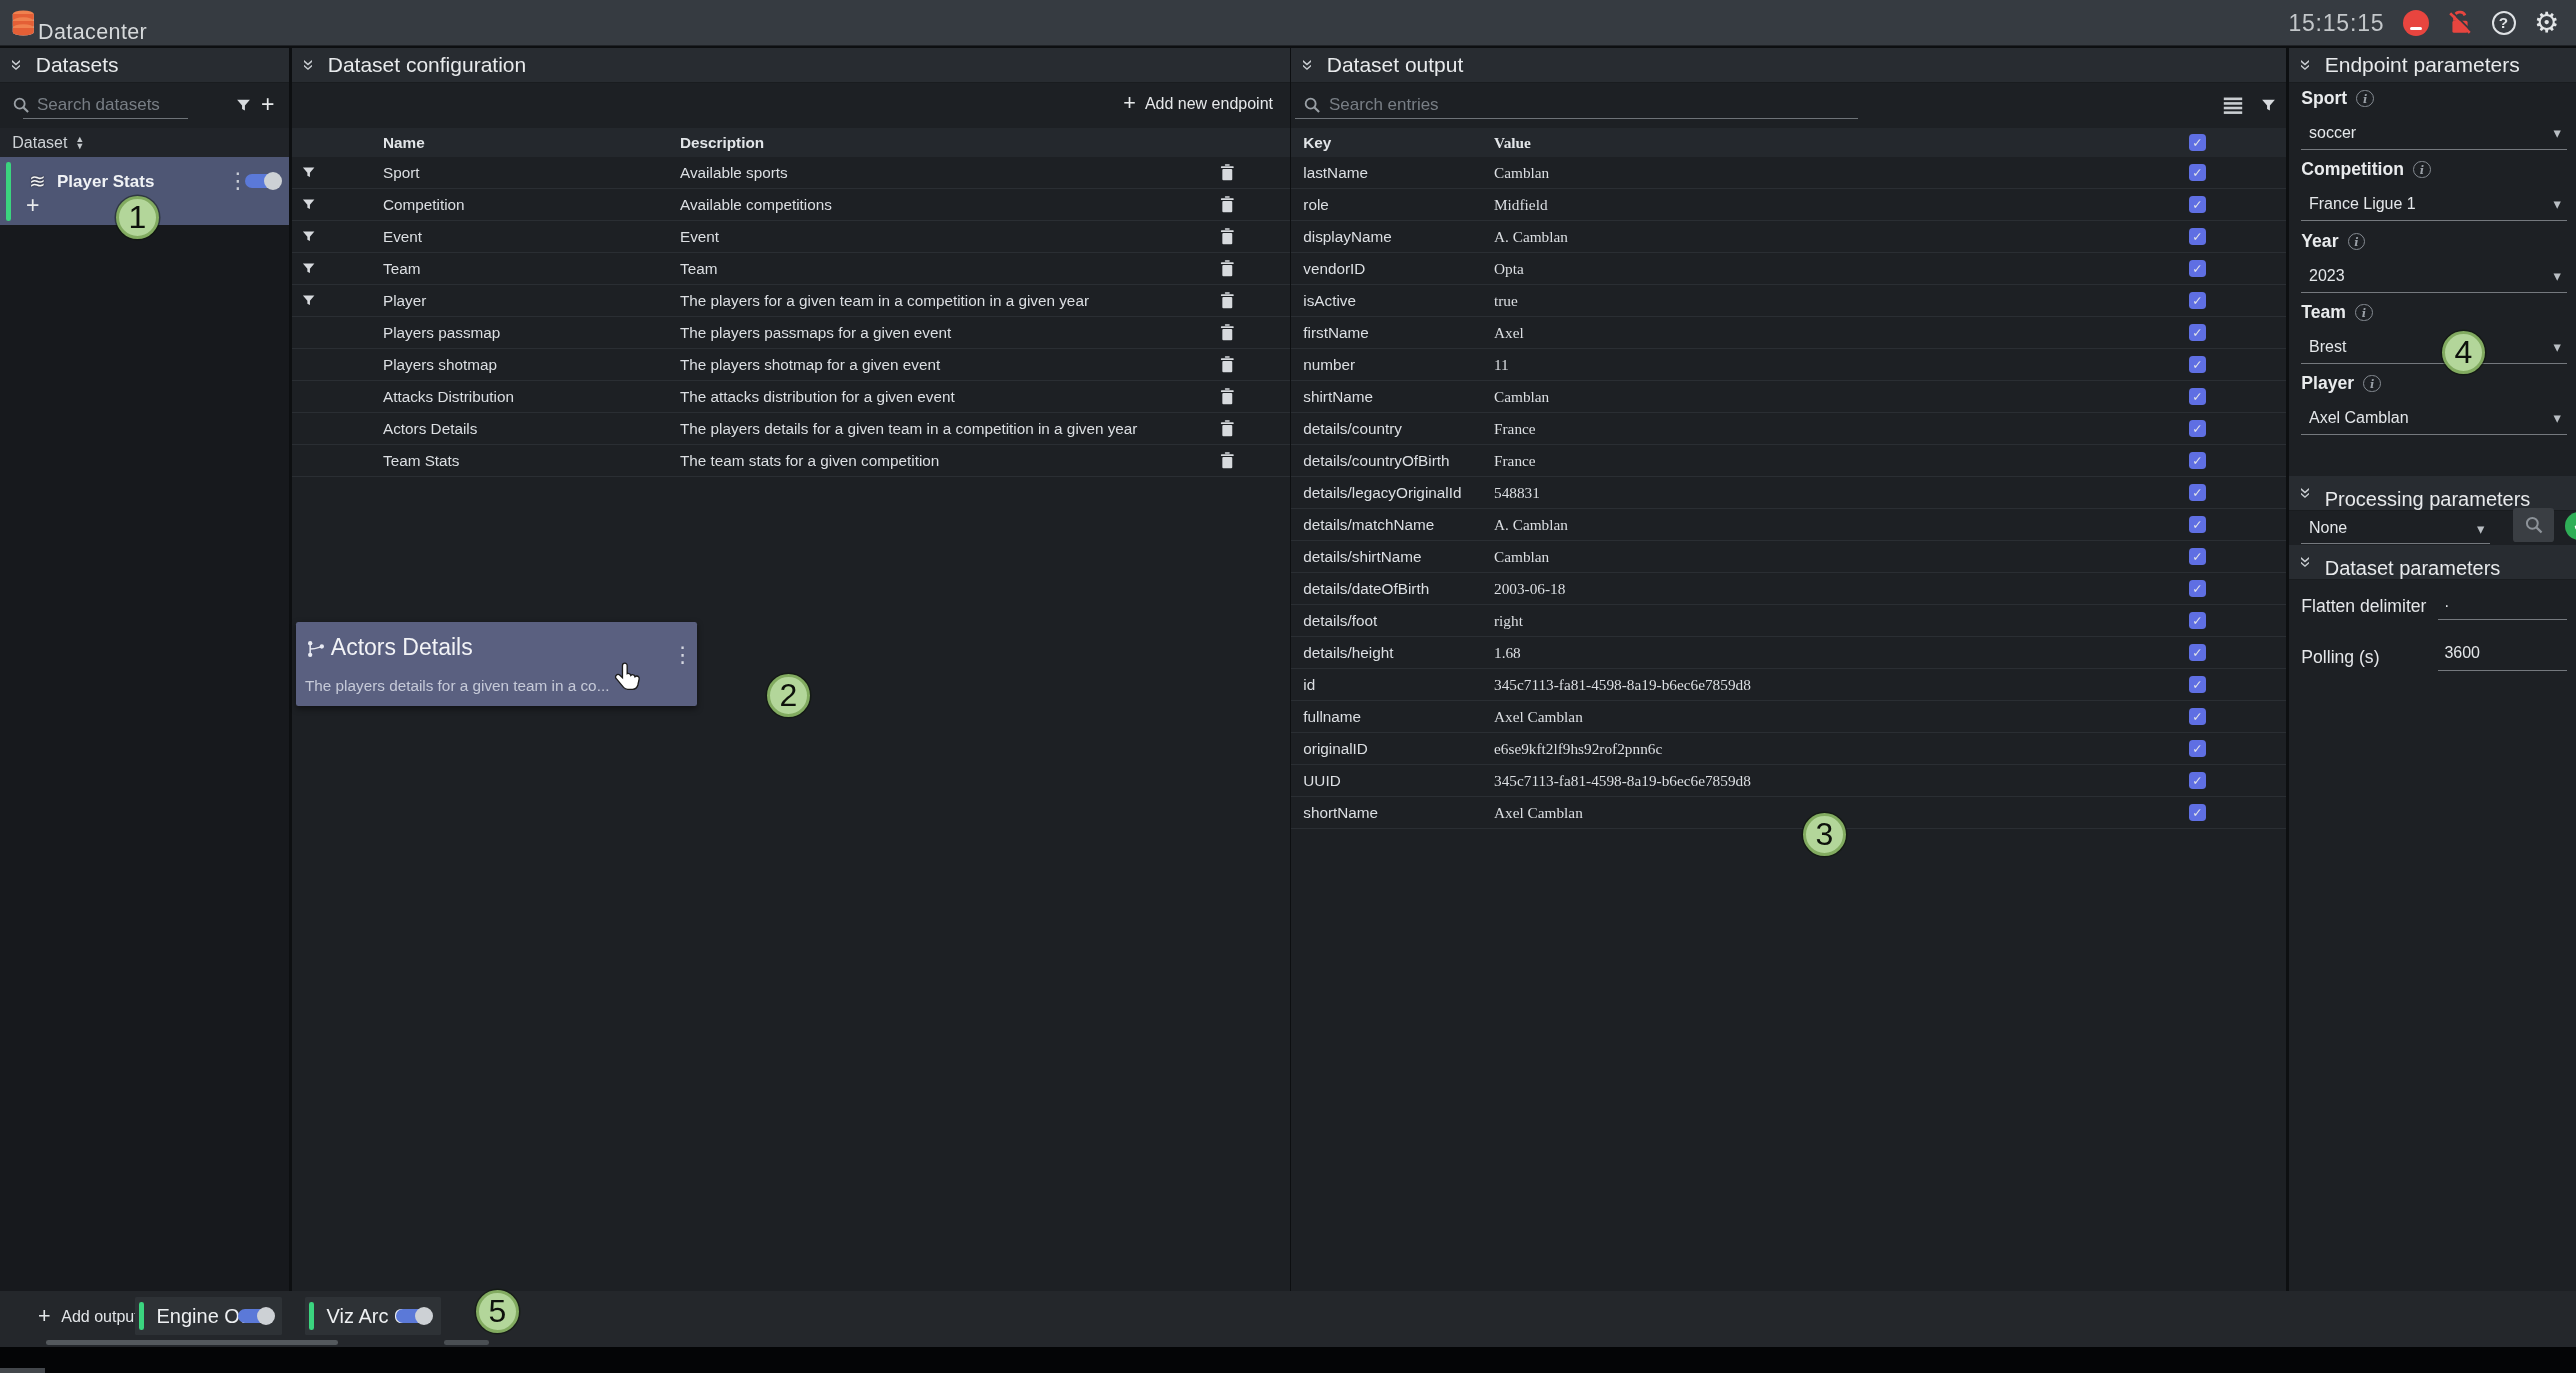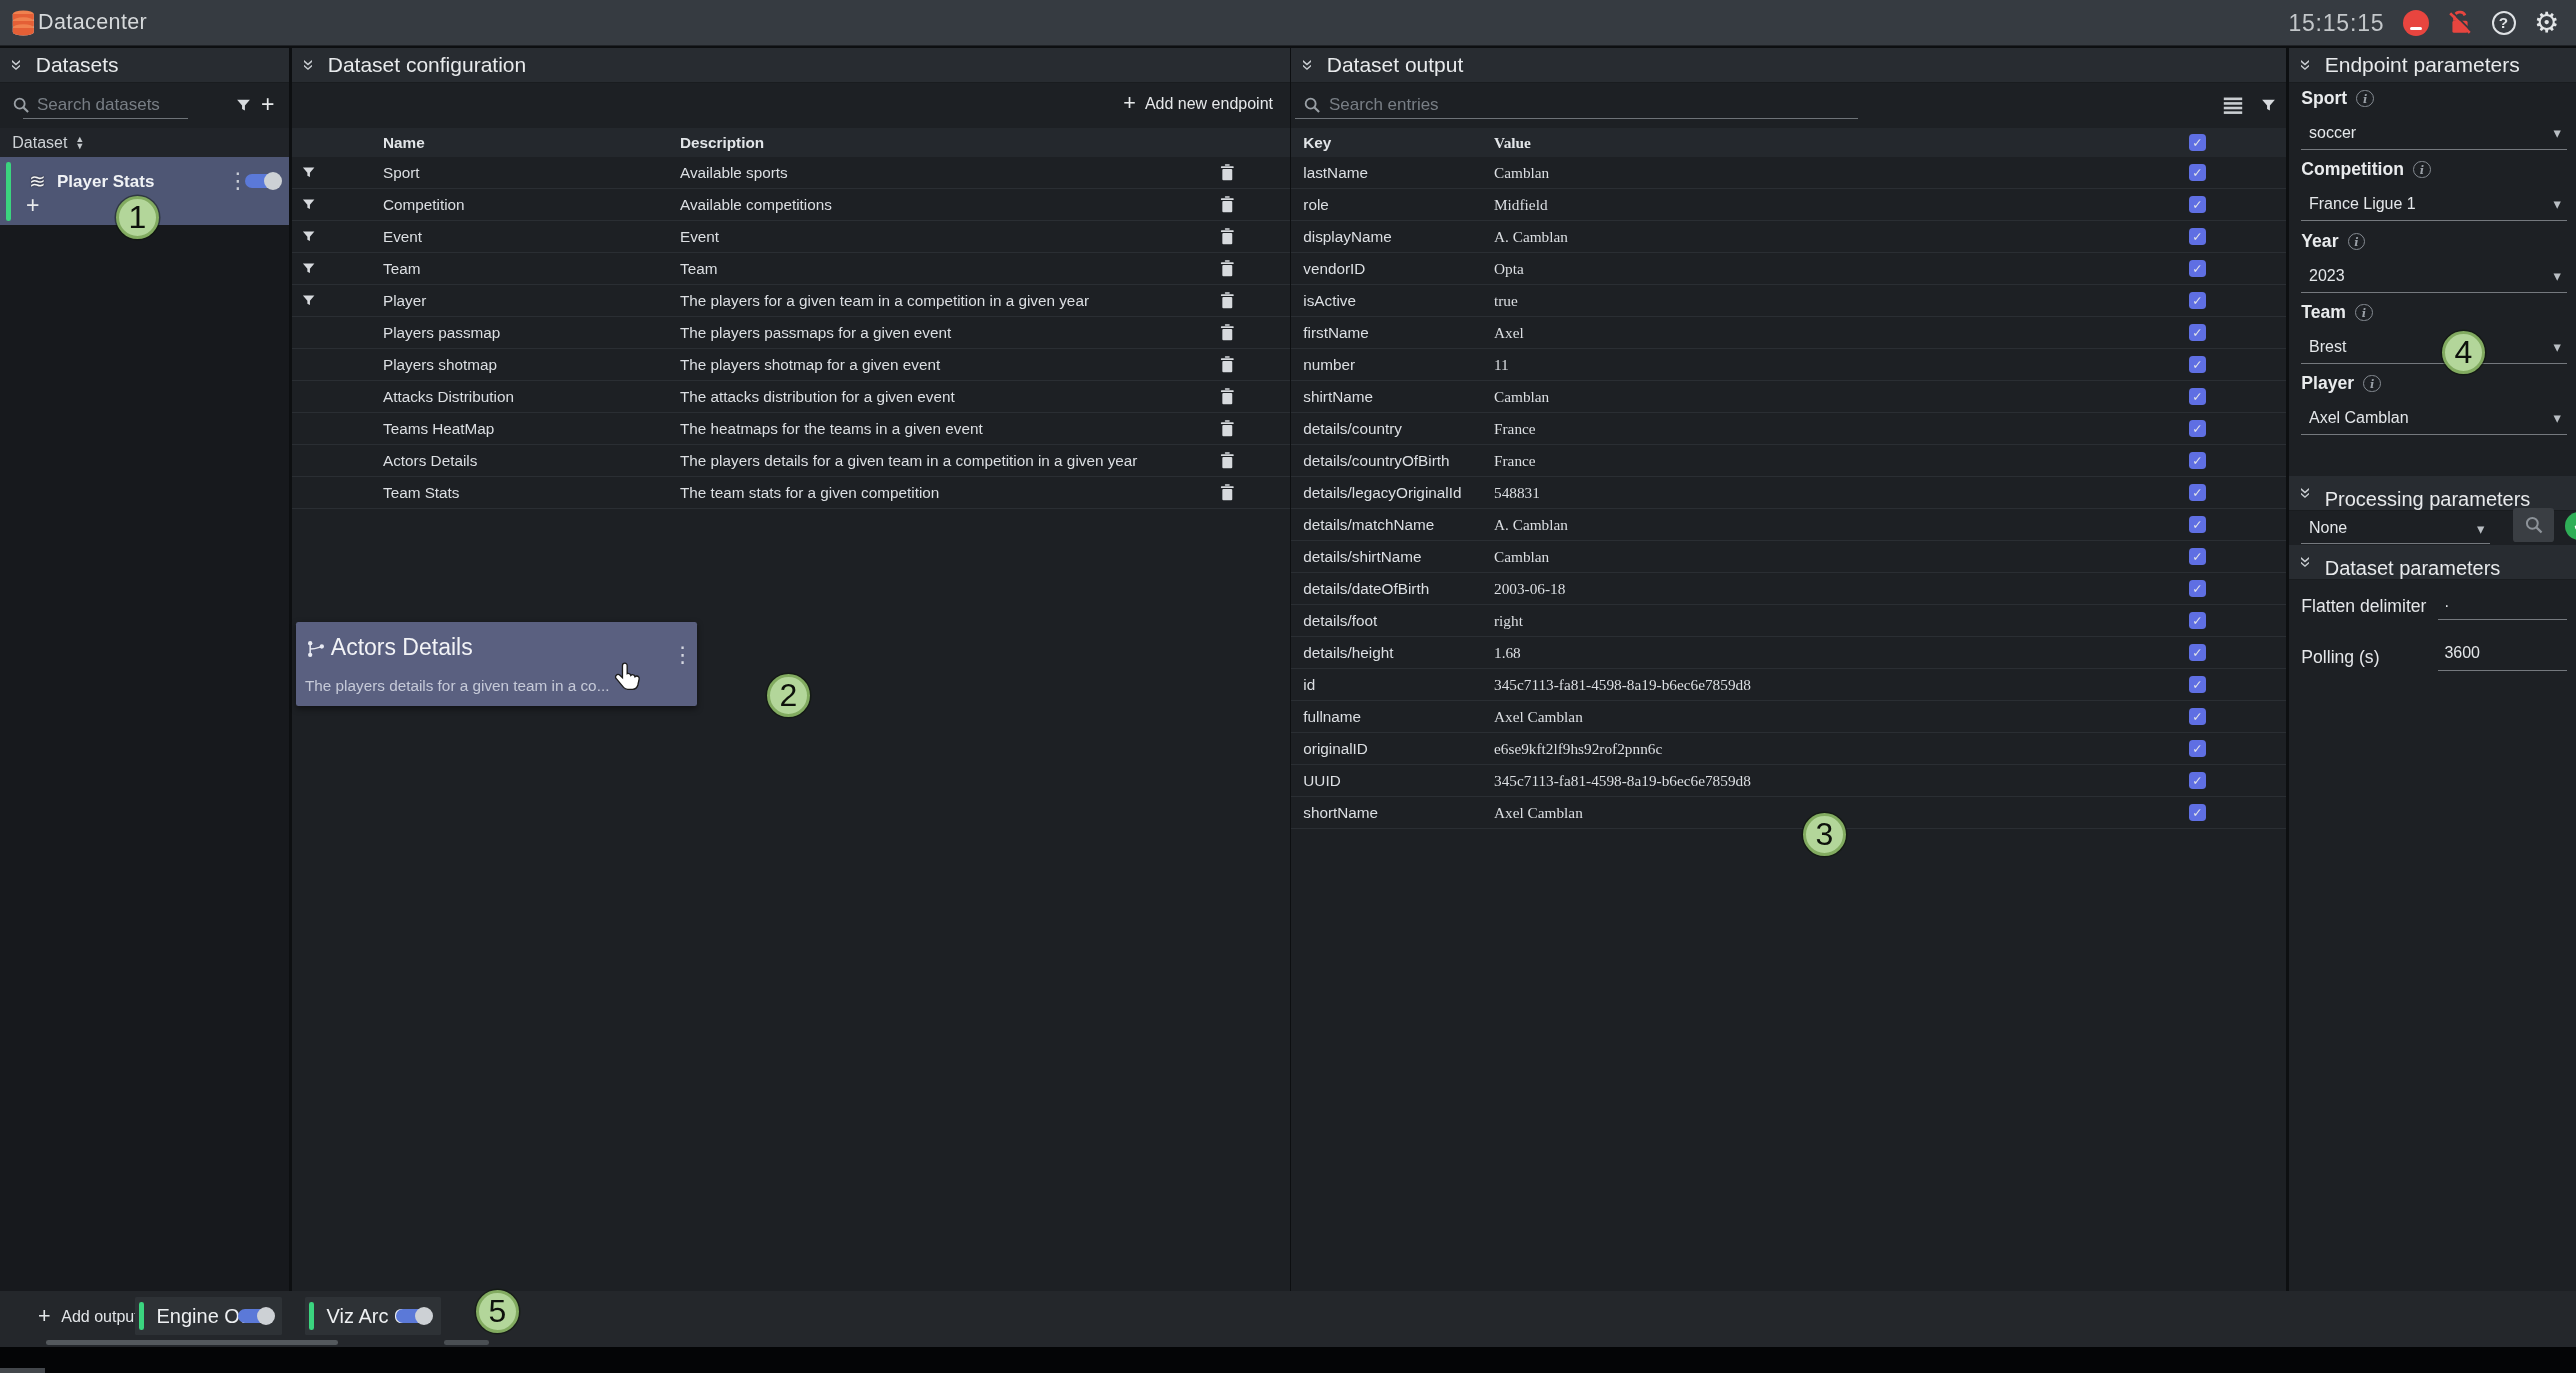--- a/index.html
+++ b/index.html
@@ -6,21 +6,21 @@
   body { background:#000; }
   #app {
     position:relative; width:2576px; height:1374px; overflow:hidden;
     background:#0d0f11;
     font-family:"Liberation Sans","DejaVu Sans",sans-serif;
     color:#dfe2e6;
   }
   
   #topbar { position:absolute; left:0; top:0; width:2576px; height:46px;
     background:#363b41; border-bottom:1.5px solid #1f2226;
-    display:flex; align-items:center; }
+    display:flex; align-items:flex-end; }
   #topbar .title { margin-left:38px; font-size:21.5px; color:#d6d9db; font-weight:500; letter-spacing:0.4px;}
   #logo { position:absolute; left:10.7px; top:10px; }
   #topbar-right { position:absolute; right:17px; top:0; height:46px; display:flex; align-items:center; gap:18.4px; }
   #clock { font-size:23px; color:#c3c7ca; letter-spacing:0.8px; }
   .tb-icon { display:flex; align-items:center; justify-content:center; }
   .minus-circle { width:26px; height:26px; border-radius:50%; background:#e8453f; }
   .minus-circle::after { content:""; display:block; width:12.3px; height:3.8px; background:#fff; border-radius:1.5px; margin:11px auto 0; }
   .help-circle { width:24px; height:24px; border-radius:50%; border:2.3px solid #dfe2e5; color:#dfe2e5;
     font-size:15.3px; font-weight:700; display:flex; align-items:center; justify-content:center; }
   .gear { font-size:28px; color:#e2e5e7; line-height:1; }
@@ -322,32 +322,20 @@
           <span class="c-trash">
             <svg width="14.6" height="17" viewBox="0 0 20 24">
               <rect x="3" y="7" width="14" height="16" rx="1.5" fill="#d7dade"></rect>
               <rect x="1" y="3" width="18" height="2.8" rx="1" fill="#d7dade"></rect>
               <rect x="6.5" y="0.5" width="7" height="2" rx="1" fill="#d7dade"></rect>
             </svg>
           </span>
         </div>
         <div class="crow">
           <span class="c-filter"></span>
-          <span class="c-name">Teams HeatMap</span>
-          <span class="c-desc">The heatmaps for the teams in a given event</span>
-          <span class="c-trash">
-            <svg width="14.6" height="17" viewBox="0 0 20 24">
-              <rect x="3" y="7" width="14" height="16" rx="1.5" fill="#d7dade"></rect>
-              <rect x="1" y="3" width="18" height="2.8" rx="1" fill="#d7dade"></rect>
-              <rect x="6.5" y="0.5" width="7" height="2" rx="1" fill="#d7dade"></rect>
-            </svg>
-          </span>
-        </div>
-        <div class="crow">
-          <span class="c-filter"></span>
           <span class="c-name">Actors Details</span>
           <span class="c-desc">The players details for a given team in a competition in a given year</span>
           <span class="c-trash">
             <svg width="14.6" height="17" viewBox="0 0 20 24">
               <rect x="3" y="7" width="14" height="16" rx="1.5" fill="#d7dade"></rect>
               <rect x="1" y="3" width="18" height="2.8" rx="1" fill="#d7dade"></rect>
               <rect x="6.5" y="0.5" width="7" height="2" rx="1" fill="#d7dade"></rect>
             </svg>
           </span>
         </div>

